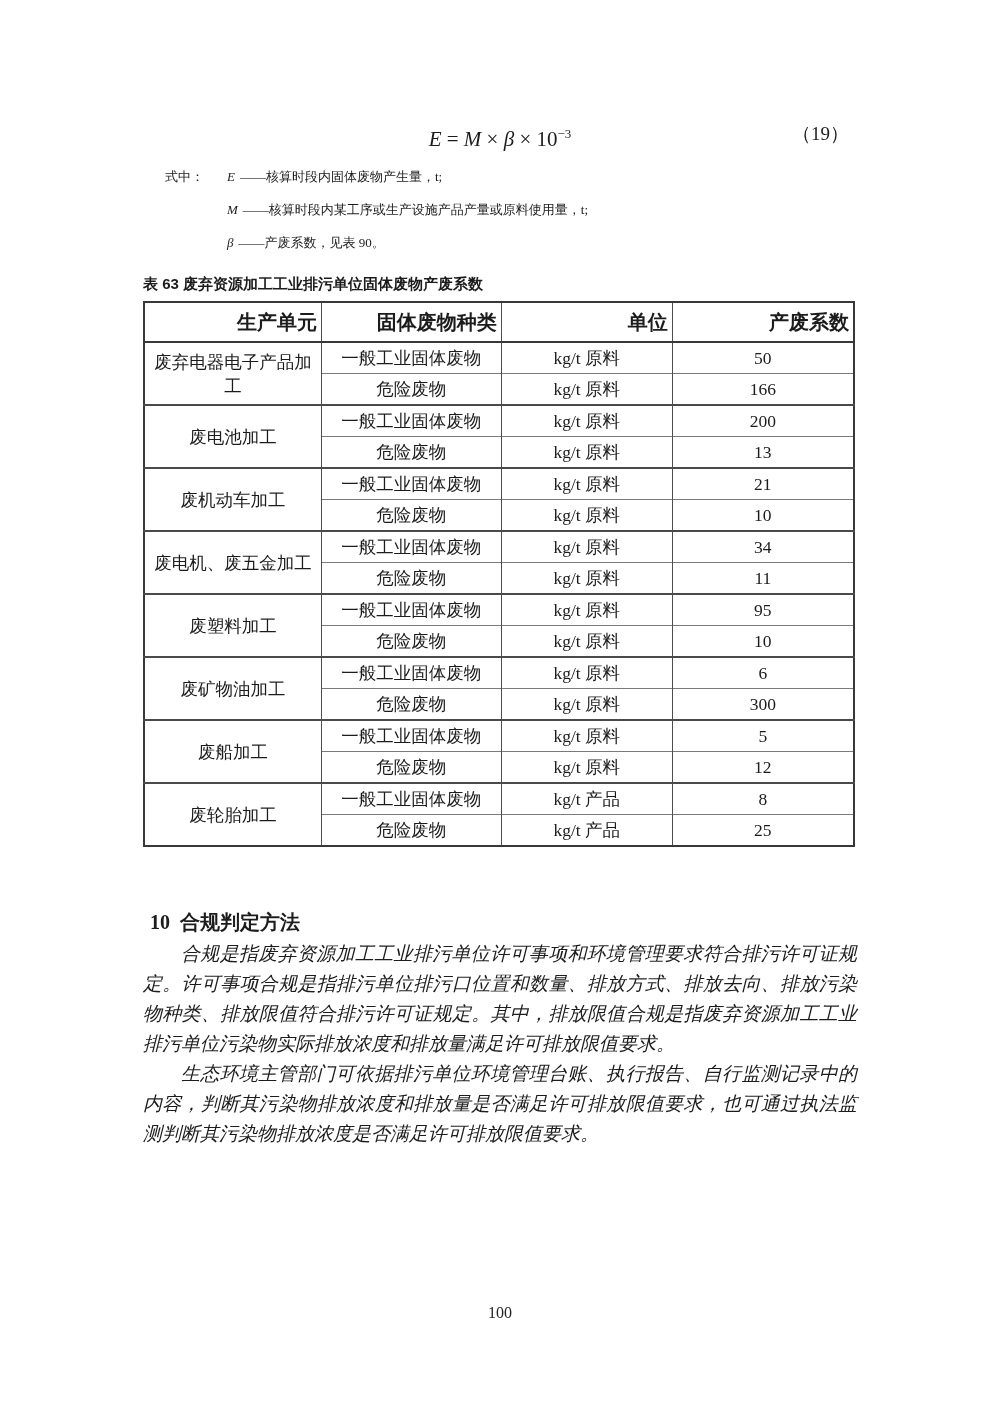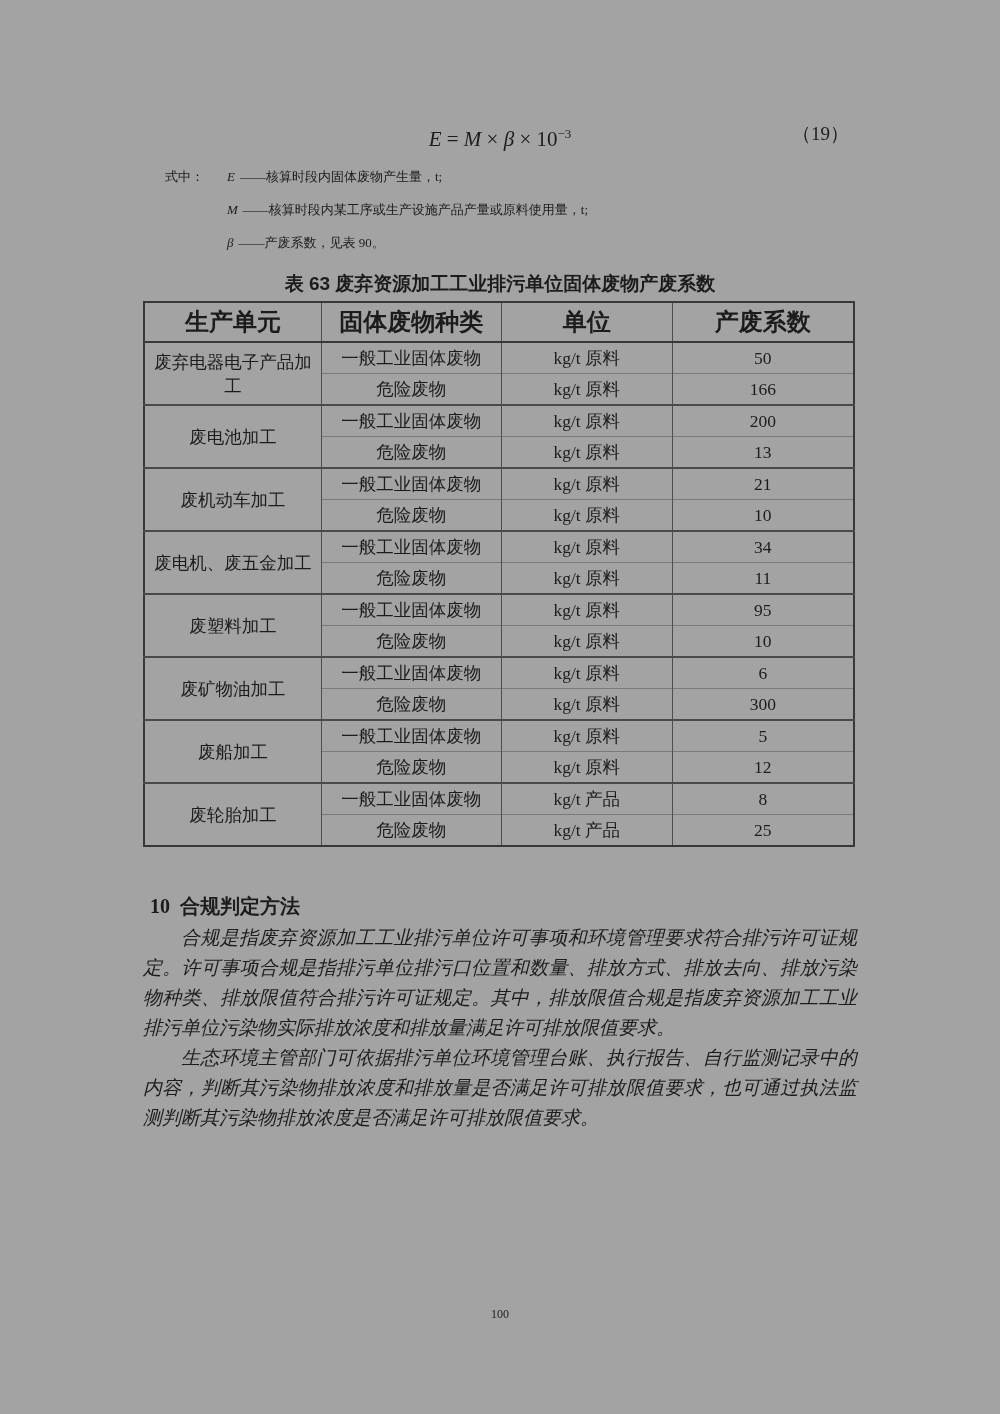--- a/index.html
+++ b/index.html
@@ -1,20 +1,20 @@
 <!DOCTYPE html>
 <html><head>
 <meta charset="utf-8">
 <style>
   html,body { margin:0; padding:0; background:#e8e8e8; }
   .page {
     position:relative;
     width:1000px; height:1414px;
     margin:0 auto;
-    background:#a3a3a3;
+    background:#ffffff;
     font-family:"Liberation Serif", serif;
     color:#1c1c1c;
     overflow:hidden;
   }
   .content {
     position:absolute;
     left:143px; top:0;
     width:714px;
   }
 
@@ -37,24 +37,23 @@
 
   
   .defs { margin-top:10px; font-size:13px; }
   .def-line { line-height:33px; padding-left:22px; white-space:nowrap; }
   .def-prefix { display:inline-block; width:62px; }
   .def-sym { font-style:italic; font-family:"Liberation Serif", serif; margin-right:5px; }
 
   
   .tbl-title {
     margin-top:13px;
-    text-align:center;
     font-family:"Liberation Sans", sans-serif;
     font-weight:bold;
-    font-size:19px;
+    font-size:15px;
     line-height:24px;
   }
   table.coef {
     margin-top:5px;
     width:712px;
     border-collapse:collapse;
     table-layout:fixed;
     font-size:17.5px;
   }
   table.coef col.c1 { width:25.0%; }
@@ -65,57 +64,58 @@
     border-left:1px solid #4e4e4e;
     border-right:1px solid #4e4e4e;
     text-align:center;
     vertical-align:middle;
     padding:0 4px;
   }
   table.coef { border:2px solid #383838; }
   table.coef th {
     font-family:"Liberation Sans", sans-serif;
     font-weight:bold;
-    font-size:24px;
+    font-size:20px;
     height:38px;
     border-bottom:2px solid #383838;
+    text-align:right;
   }
   table.coef td { height:30px; font-family:"Liberation Serif", serif; }
   tr.g-first td { border-top:2px solid #4a4a4a; }
   tr.g-second td { border-top:1px solid #7a7a7a; }
   thead tr th { border-top:2px solid #383838; }
 
   
   .h-sec {
     font-family:"Liberation Sans", sans-serif;
     font-weight:bold;
     font-size:20px;
     line-height:26px;
   }
-  .h1 { margin-top:46px; padding-left:7px; }
+  .h1 { margin-top:62px; padding-left:7px; }
   .h2 { margin-top:24px; padding-left:14px; font-size:19px; }
   .h-num { font-family:"Liberation Serif", serif; margin-right:10px; }
 
   
   .paras { margin-top:4px;font-style:italic; }
   .body-para {
     margin:0;
     font-size:19px;
     line-height:30px;
     text-align:justify;
     text-indent:2em;
   }
 
   
   .footer {
     position:absolute;
     left:0; bottom:92px;
     width:1000px;
     text-align:center;
-    font-size:12px;
+    font-size:16px;
     font-family:"Liberation Serif", serif;
     color:#222;
   }
 </style>
 </head>
 <body>
 
 <div class="page">
   <div class="content">
 

